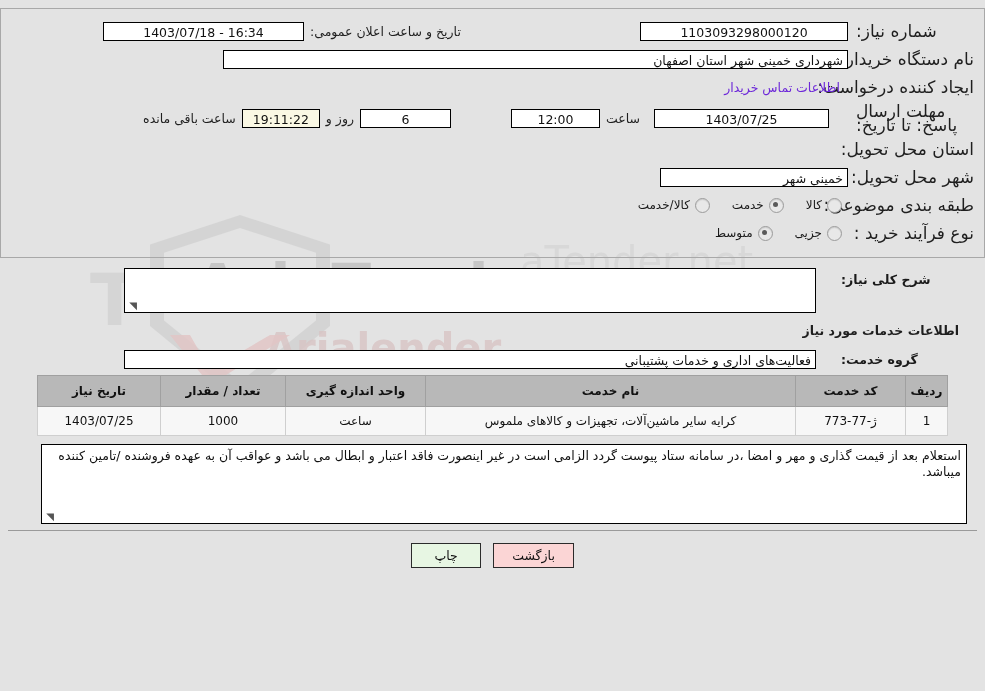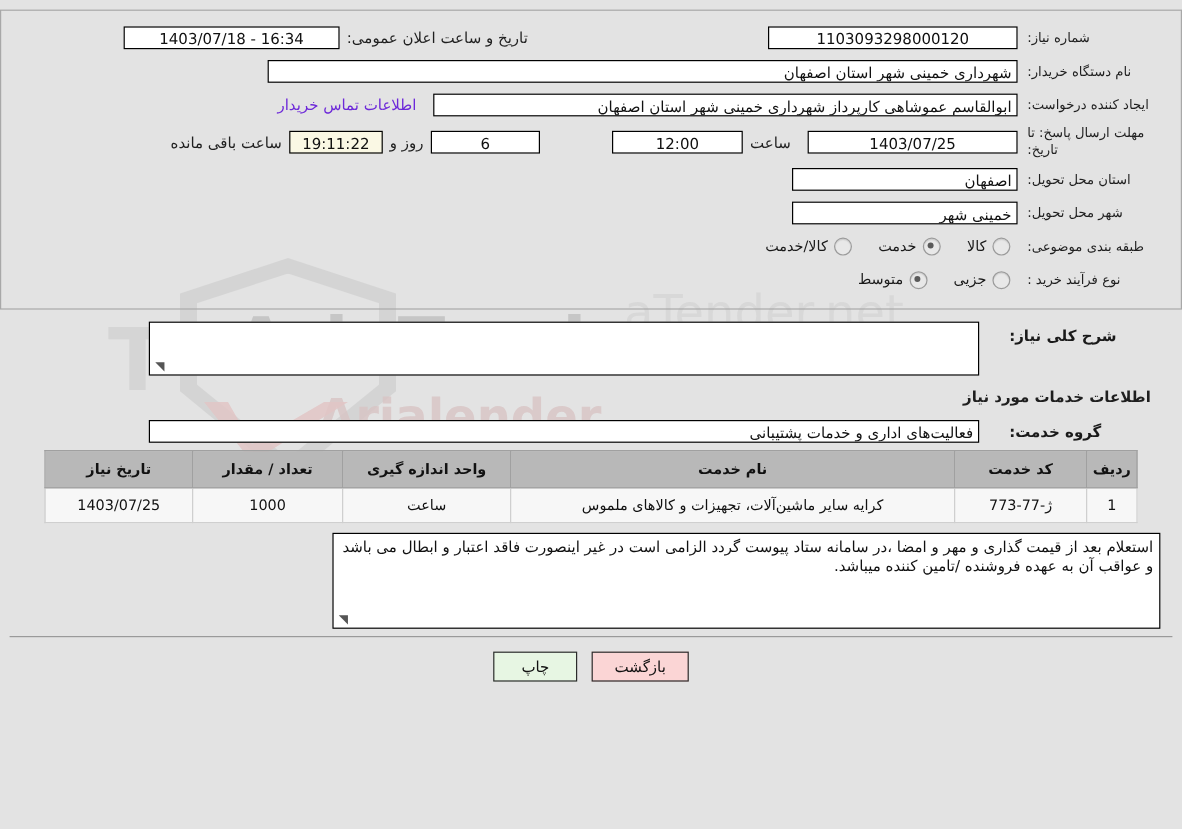--- a/index.html
+++ b/index.html
@@ -132,21 +132,21 @@
     border-right: 1px solid #a8a8a8;
   }
 
   .row {
     display: flex;
     align-items: center;
     height: 28px;
   }
   .lbl {
     text-align: left;
-    font-size: 11px;
+    font-size: 17px;
     color: #1f1f1f;
     white-space: nowrap;
     padding-left: 8px;
     box-sizing: border-box;
   }
   .lbl-w {
     width: 126px;
     flex: 0 0 126px;
   }
   .lbl2 {
@@ -326,50 +326,48 @@
 <div class="page">
 
 
   <div class="panel-top">
 
     <div class="row">
       <div class="lbl lbl-w">شماره نیاز:</div>
       <div class="inp center" style="width:208px;margin-left:10px;">1103093298000120</div>
       <div style="flex:1 1 auto;"></div>
       <div class="lbl2">تاریخ و ساعت اعلان عمومی:</div>
-      <div class="inp center" style="width:180px;margin-left:10px;">16:34 - 1403/07/18</div>
+      <div class="inp center" style="width:201px;margin-left:10px;">16:34 - 1403/07/18</div>
       <div style="width:82px;"></div>
     </div>
 
     <div class="row">
       <div class="lbl lbl-w">نام دستگاه خریدار:</div>
       <div class="inp" style="width:625px;margin-left:10px;">شهرداری خمینی شهر استان اصفهان</div>
     </div>
 
     <div class="row">
       <div class="lbl lbl-w">ایجاد کننده درخواست:</div>
-      <div class="inp" style="width:487px;margin-left:6px;">ابوالقاسم عموشاهی کارپرداز شهرداری خمینی شهر استان اصفهان</div>
       <div class="link">اطلاعات تماس خریدار</div>
     </div>
 
     <div class="row" style="height:34px;">
-      <div class="lbl lbl-w" style="line-height:14px;white-space:normal;">مهلت ارسال پاسخ: تا تاریخ:</div>
+      <div class="lbl lbl-w" style="line-height:14px;white-space:normal;margin-left:19px;">مهلت ارسال پاسخ: تا تاریخ:</div>
       <div class="inp center" style="width:175px;margin-left:8px;">1403/07/25</div>
       <div class="lbl2">ساعت</div>
-      <div class="inp center" style="width:109px;margin-left:8px;">12:00</div>
+      <div class="inp center" style="width:89px;margin-left:8px;">12:00</div>
       <div style="width:52px;"></div>
       <div class="inp center" style="width:91px;">6</div>
       <div class="lbl2">روز و</div>
       <div class="inp center yellow" style="width:78px;">19:11:22</div>
       <div class="lbl2">ساعت باقی مانده</div>
     </div>
 
     <div class="row">
       <div class="lbl lbl-w">استان محل تحویل:</div>
-      <div class="inp" style="width:188px;margin-left:10px;">اصفهان</div>
     </div>
 
     <div class="row">
       <div class="lbl lbl-w">شهر محل تحویل:</div>
       <div class="inp" style="width:188px;margin-left:10px;">خمینی شهر</div>
     </div>
 
     <div class="row">
       <div class="lbl lbl-w">طبقه بندی موضوعی:</div>
       <div style="display:flex;align-items:center;margin-right:6px;">
@@ -445,21 +443,21 @@
           <td>ژ-77-773</td>
           <td>کرایه سایر ماشین‌آلات، تجهیزات و کالاهای ملموس</td>
           <td>ساعت</td>
           <td>1000</td>
           <td>1403/07/25</td>
         </tr>
       </tbody>
     </table>
 
     <div style="display:flex;align-items:flex-start;margin-top:8px;">
-      <div class="ta" style="width:690px;height:80px;margin-left:2px;">
+      <div class="ta" style="width:926px;height:80px;margin-left:2px;">
         <span>استعلام بعد از قیمت گذاری و مهر و امضا ،در سامانه ستاد پیوست گردد الزامی است در غیر اینصورت فاقد اعتبار و ابطال می باشد و عواقب آن به عهده فروشنده /تامین کننده میباشد.</span>
         <span class="grip">◥</span>
       </div>
     </div>
 
   </div>
 
   <div class="footer">
     <button class="btn btn-back">بازگشت</button>
     <button class="btn btn-print">چاپ</button>

